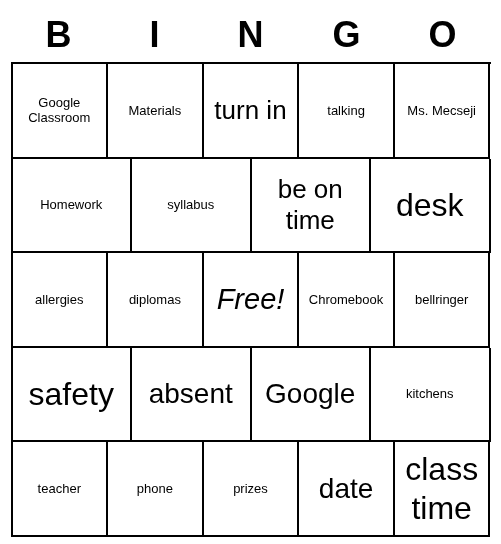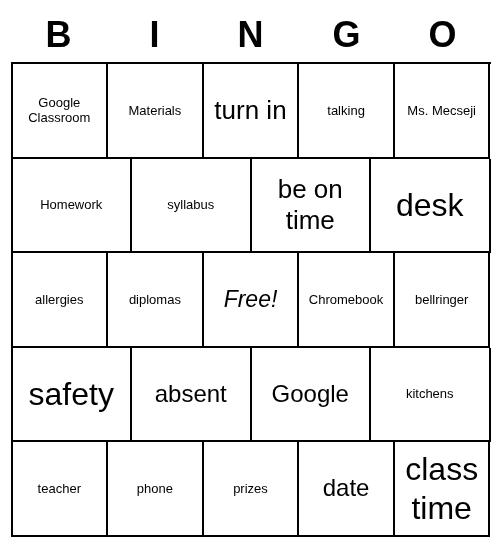--- a/index.html
+++ b/index.html
@@ -72,26 +72,26 @@
       font-weight: normal;
       text-align: center;
     }
 
     .bingo-cell.xlarge-text {
       font-size: 32px;
       font-weight: normal;
     }
 
     .bingo-cell.medium-large {
-      font-size: 24px;
+      font-size: 28px;
       font-weight: normal;
     }
 
     .bingo-cell.free {
-      font-size: 23px;
+      font-size: 29px;
       font-style: italic;
       text-align: right;
     }
   </style>
 </head>
 <body>
 
 <div class="bingo-card">
   <div class="bingo-header">
   <div class="header-cell">B</div>

